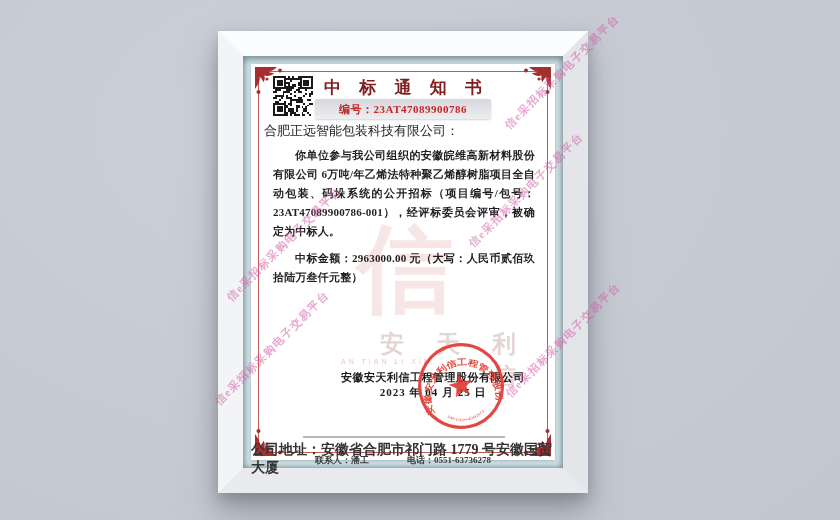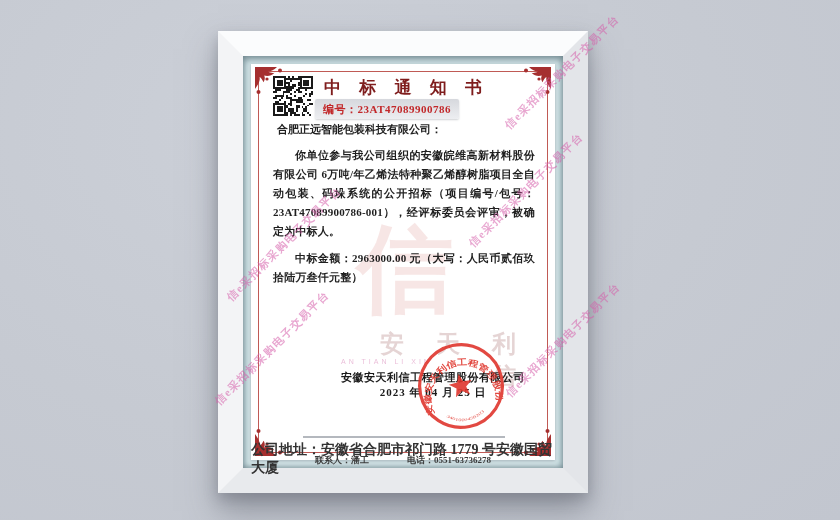--- a/index.html
+++ b/index.html
@@ -17,26 +17,26 @@
   
   .corner{position:absolute;width:30px;height:30px;}
   .corner.tl{left:4px;top:3px;}
   .corner.tr{right:4px;top:3px;transform:scaleX(-1);}
   .corner.bl{left:4px;bottom:4px;transform:scaleY(-1);}
   .corner.br{right:4px;bottom:4px;transform:scale(-1,-1);}
   
   .qr{position:absolute;left:22px;top:12px;width:40px;height:40px;}
   .title{position:absolute;left:0;right:0;top:12px;text-align:center;
     font-size:17px;font-weight:bold;color:#7f1d1d;letter-spacing:7px;text-indent:7px;}
-  .num-bar{position:absolute;left:64px;top:35px;width:144px;height:20px;border-radius:2px;
+  .num-bar{position:absolute;left:64px;top:35px;width:176px;height:20px;border-radius:2px;
     background:linear-gradient(180deg,#d6d8dd,#edeef1);box-shadow:0 1px 2px rgba(120,125,135,.35);
     display:flex;align-items:center;justify-content:center;}
   .num-bar span{font-size:11px;font-weight:bold;color:#c2282a;letter-spacing:.5px;}
   
-  .addressee{position:absolute;left:26px;top:58px;font-size:11px;font-weight:bold;color:#1f1f1f;}
+  .addressee{position:absolute;left:13px;top:58px;font-size:13px;font-weight:normal;color:#1f1f1f;}
   .body{position:absolute;left:14px;top:74px;width:278px;color:#1f1f1f;}
   .body p{margin:8px;font-size:11px;line-height:19px;font-weight:600;text-align:justify;text-indent:2em;letter-spacing:.2px;}
   
   .sig{position:absolute;right:30px;top:306px;text-align:center;color:#1b1b1b;}
   .sig-company{font-size:11px;font-weight:bold;letter-spacing:.5px;}
   .sig-date{font-size:11px;font-weight:bold;margin-top:0;letter-spacing:1px;}
   .seal{position:absolute;left:163px;top:275px;width:94px;height:94px;transform:rotate(-12deg);opacity:.88;}
   
   .footer-line{position:absolute;left:52px;top:372px;width:202px;height:2px;background:#b4b8be;}
   .footer-address{position:absolute;left:0;right:0;top:377px;text-align:left;font-size:14px;font-weight:bold;color:#333;}

